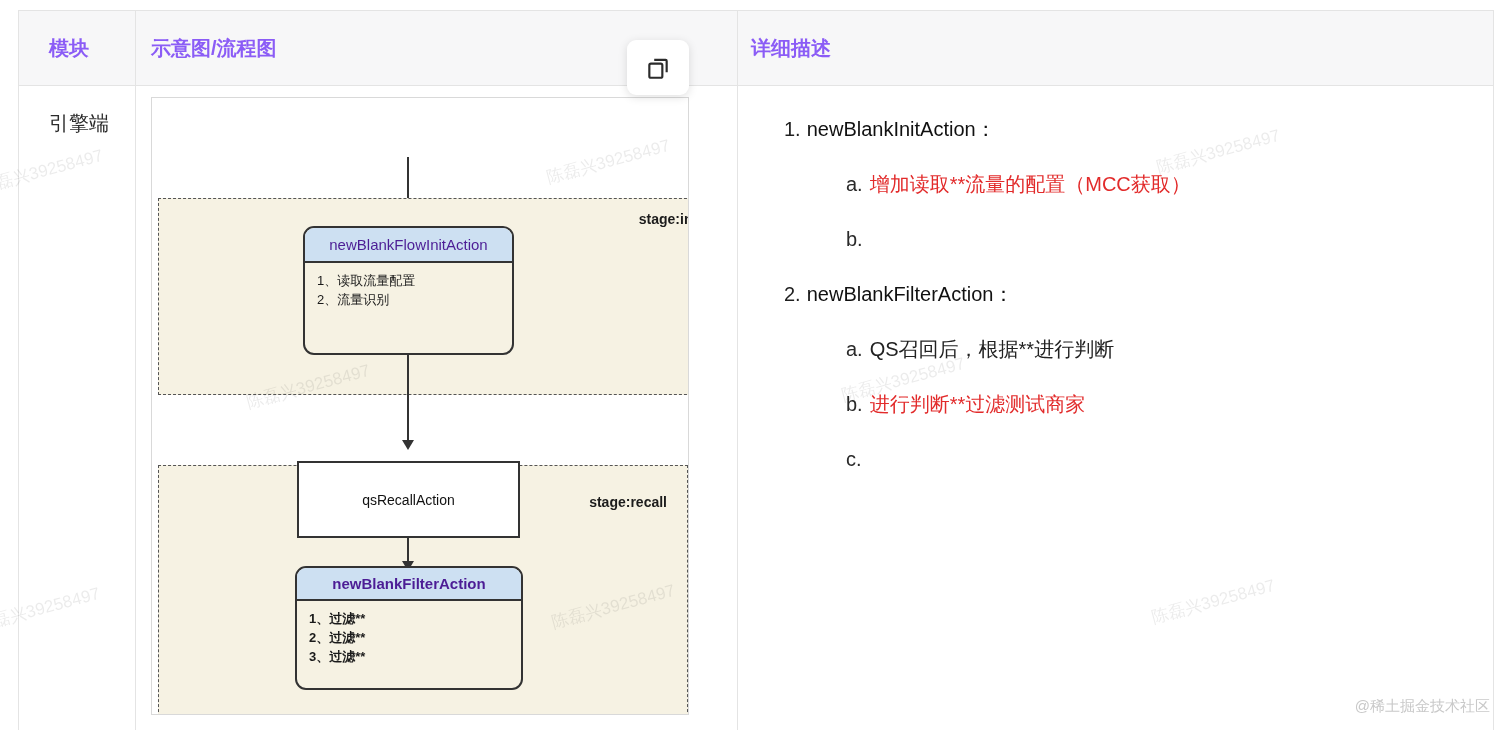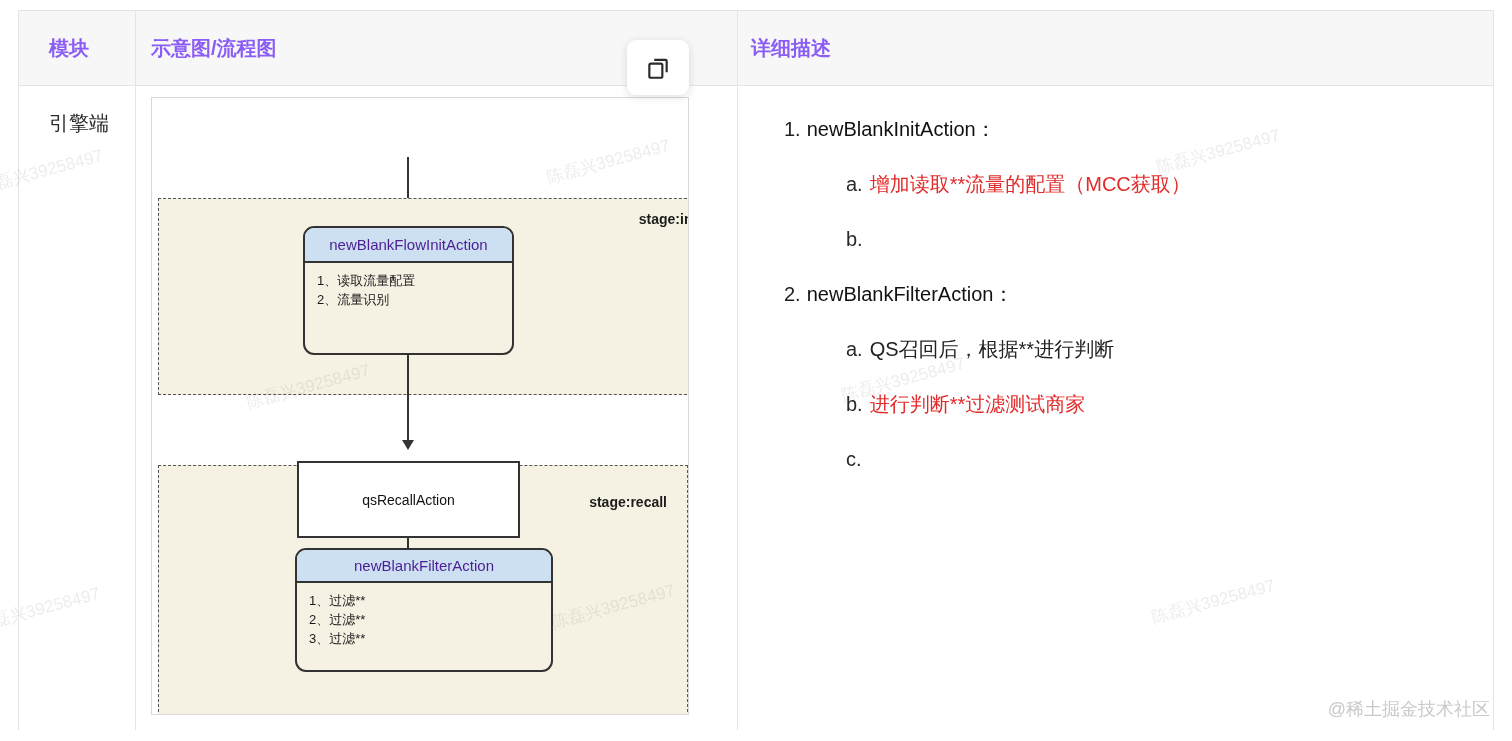--- a/index.html
+++ b/index.html
@@ -30,21 +30,21 @@
   .fc-node{position:absolute;display:flex;align-items:center;justify-content:center;color:#111;}
   .dispatch{left:177px;top:9px;width:159px;height:50px;background:var(--dispatch-orange);border:2px solid #4d4d4d;font-size:14px;}
   .stage{position:absolute;left:6px;background:var(--stage-bg-cream);border:1px dashed #555;}
   .stage-init{top:100px;width:564px;height:197px;}
   .stage-recall{top:349px;width:530px;height:262px;margin-top:18px;}
   .stage-label{position:absolute;right:20px;font-size:14px;font-weight:700;color:#1c1c1c;}
   .stage-init .stage-label{top:12px;}
   .stage-recall .stage-label{top:28px;}
   .round-node{position:absolute;border:2px solid #333;border-radius:11px;background:var(--stage-bg-cream);overflow:hidden;}
   .node-init{left:151px;top:128px;width:211px;height:129px;}
-  .node-filter{left:143px;top:450px;width:258px;height:124px;}
+  .node-filter{left:143px;top:468px;width:228px;height:124px;font-weight:bold;}
   .round-node .node-head{background:var(--node-header-blue);border-bottom:2px solid #333;text-align:center;font-size:15px;color:#4c1d95;padding:8px 4px;}
   .node-filter .node-head{padding:7px 4px;}
   .round-node .node-body{padding:8px 12px;font-size:13px;line-height:19px;color:#1a1a1a;}
   .qs-node{left:145px;top:363px;width:223px;height:77px;background:#fff;border:2px solid #333;font-size:14px;}
   .arrow{position:absolute;width:2px;background:#333;}
   .arrow:after{content:"";position:absolute;left:-5px;bottom:-9px;border-left:6px solid transparent;border-right:6px solid transparent;border-top:10px solid #333;}
   .arrow1{left:255px;top:59px;height:60px;}
   .arrow2{left:255px;top:257px;height:86px;}
   .arrow3{left:255px;top:440px;height:24px;}
 
@@ -58,21 +58,21 @@
   .d-row{display:flex;font-size:20px;line-height:26px;margin-bottom:29px;color:#1f1f1f;}
   .d-row .num{margin-right:6px;}
   .d-row .title{font-weight:400;color:#111;}
   .d-sub{padding-left:62px;}
   .d-sub .letter{margin-right:7px;color:#2a2a2a;}
   .t-red{color:var(--red-text);}
   .t-black{color:#222;}
 
   
   .wm{position:absolute;font-size:17px;color:rgba(0,0,0,0.08);transform:rotate(-15deg);white-space:nowrap;pointer-events:none;z-index:4;}
-  .site-wm{position:absolute;right:22px;top:697px;font-size:18px;color:#c9c9c9;z-index:4;}
+  .site-wm{position:absolute;right:22px;top:697px;font-size:15px;color:#c9c9c9;z-index:4;}
 </style>
 </head>
 <body>
 
 <div class="page">
 
   <div class="wm" style="left:-22px;top:160px;">陈磊兴39258497</div>
   <div class="wm" style="left:545px;top:150px;">陈磊兴39258497</div>
   <div class="wm" style="left:1155px;top:140px;">陈磊兴39258497</div>
   <div class="wm" style="left:245px;top:375px;">陈磊兴39258497</div>

